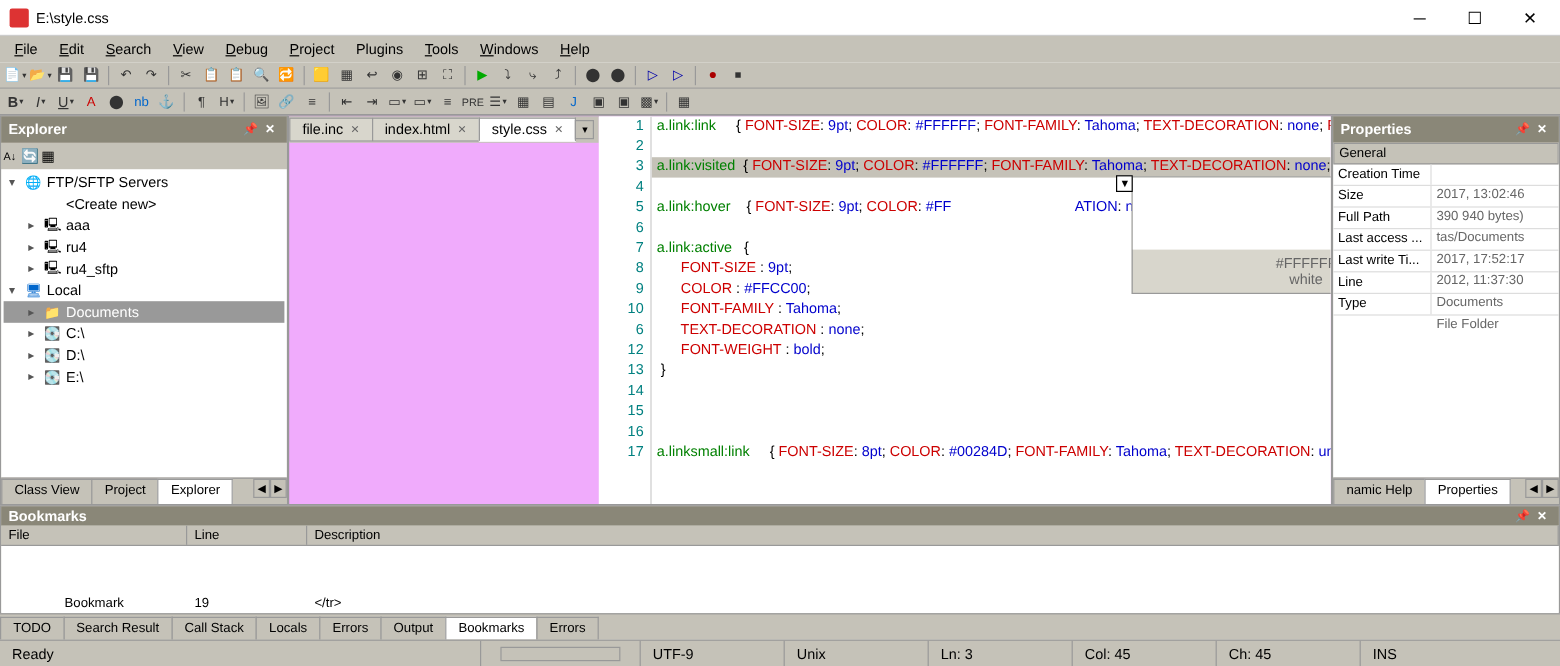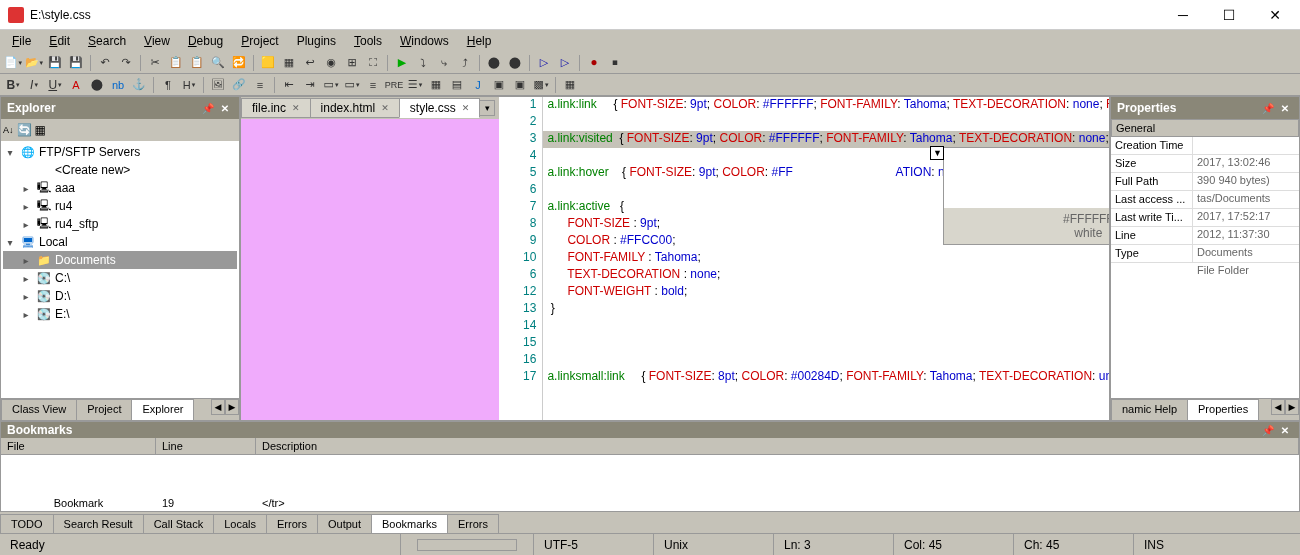--- a/index.html
+++ b/index.html
@@ -399,19 +399,19 @@
   <div class="panel-tab">Output</div>
   <div class="panel-tab active">Bookmarks</div>
   <div class="panel-tab">Errors</div>
 </div>
 
 <div class="statusbar">
   <div class="cell" style="border:none;flex:0 0 400px">Ready</div>
   <div class="cell">
       <div class="prog"></div>
     </div>
-  <div class="cell" style="width:120px">UTF-5</div>
+  <div class="cell" style="width:120px">UTF-9</div>
   <div class="cell" style="width:120px">Unix</div>
   <div class="cell" style="width:120px">Ln: 3</div>
   <div class="cell" style="width:120px">Col: 45</div>
   <div class="cell" style="width:120px">Ch: 45</div>
   <div class="cell" style="flex:1">INS</div>
 </div>
 
 </body></html>

